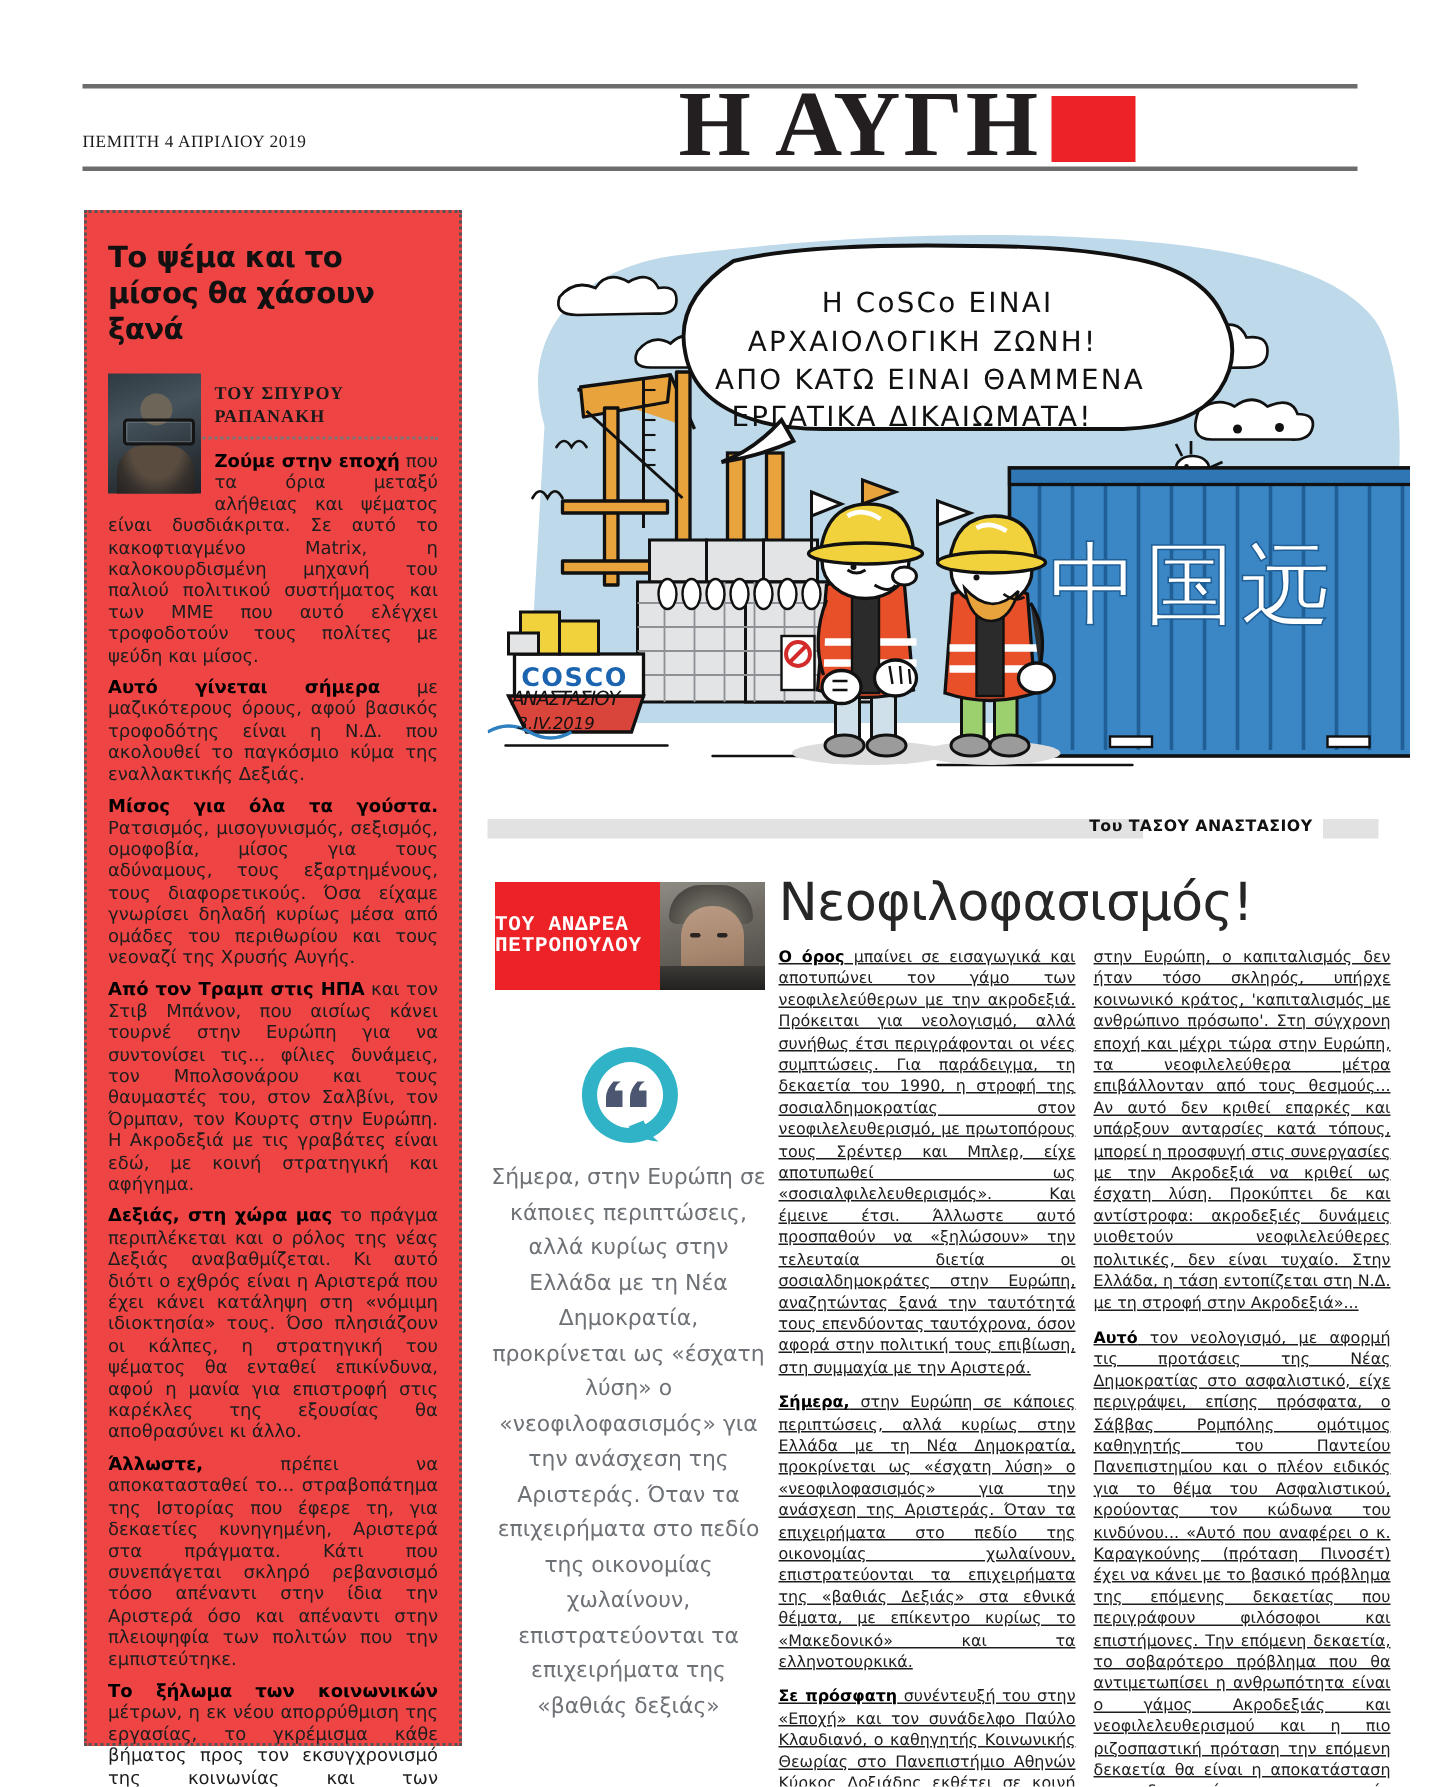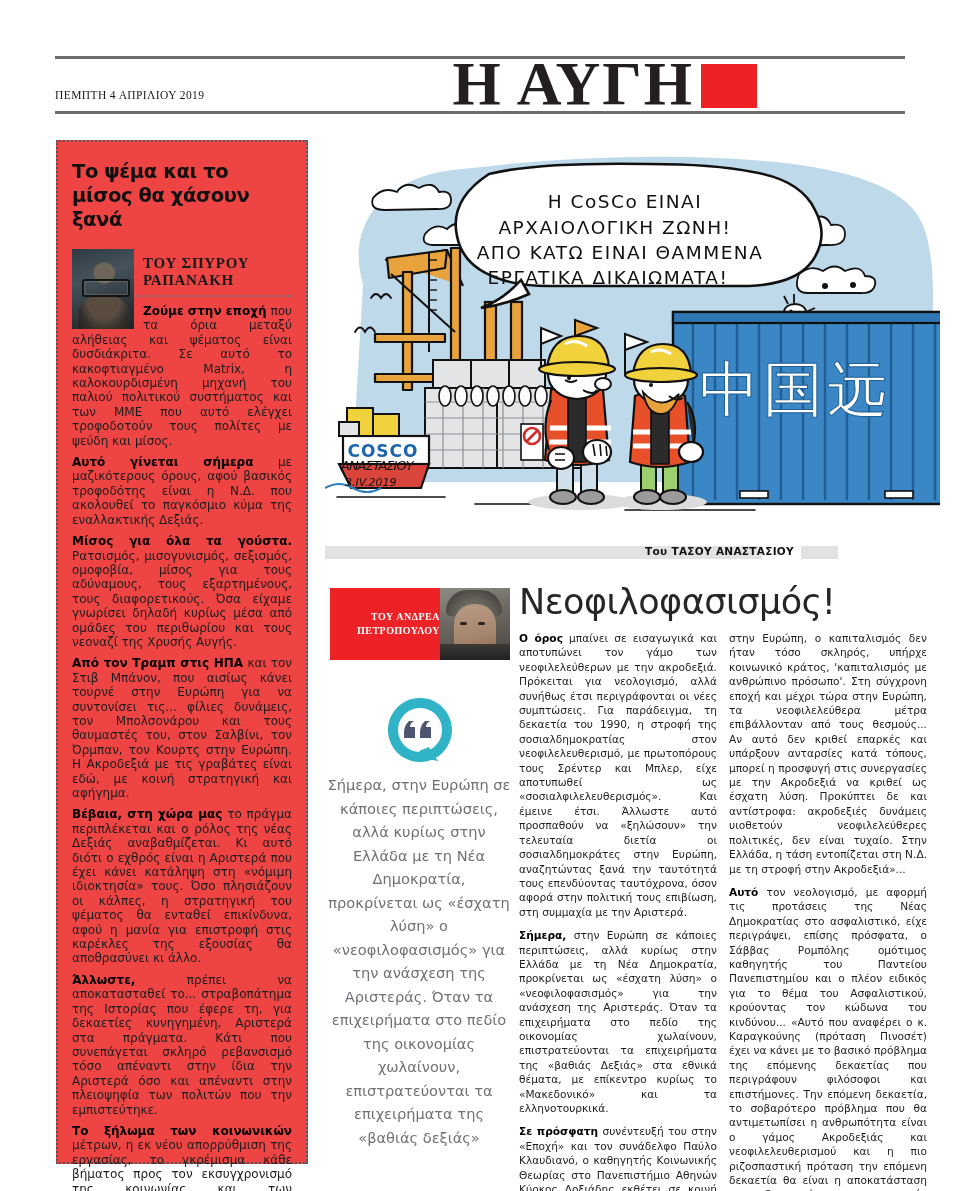--- a/index.html
+++ b/index.html
@@ -55,57 +55,57 @@
     border:2.5px solid #141414;border-radius:3px;
     box-shadow:inset 0 0 0 1px rgba(255,255,255,.15);
   }
   .op-photo:after{
     content:"";position:absolute;left:6px;top:48px;width:52px;height:34px;
     background:radial-gradient(ellipse at 50% 0%, #5a4d40 0 45%, #35302c 70%, #23201e 100%);
     border-radius:18px 18px 0 0;
   }
   .op-author{
     font-family:"Liberation Serif","DejaVu Serif",serif;
-    font-weight:700;font-size:15px;letter-spacing:.7px;color:#1a1a1a;
+    font-weight:700;font-size:12px;letter-spacing:.7px;color:#1a1a1a;
     padding:9px 0 6px 0;border-bottom:2px dotted #777;margin-bottom:7px;
   }
   .op-p{
     font-size:12px;line-height:14.4px;text-align:justify;color:#1d1d1d;
     margin:0 0 7px 0;hyphens:auto;
   }
   .op-p b{font-weight:700;color:#000;}
 
   
   .cartoon{position:absolute;left:325px;top:152px;width:615px;height:378px;overflow:hidden;}
   .cartoon svg{display:block;width:615px;height:378px;}
 
-  .cart-caption-row{position:absolute;left:325px;top:546px;width:513px;height:14px;}
+  .cart-caption-row{position:absolute;left:325px;top:546px;width:594px;height:14px;}
   .cc-bar-left{position:absolute;left:0;top:0;width:437px;height:13px;background:#e2e2e2;}
   .cc-bar-right{position:absolute;right:0;top:0;width:37px;height:13px;background:#e2e2e2;}
   .cc-text{
     position:absolute;right:44px;top:-1px;
     font-size:10.5px;font-weight:700;letter-spacing:.3px;color:#111;white-space:nowrap;
   }
 
   
   .art-title{
     position:absolute;left:519px;top:582px;
     font-size:35px;line-height:40px;font-weight:400;letter-spacing:-.5px;color:#262626;
     white-space:nowrap;
     text-align:right;
   }
 
   .redbox{
     position:absolute;left:330px;top:588px;width:110px;height:72px;background:#ec2227;
     display:flex;align-items:center;justify-content:center;
   }
   .redbox-txt{
-    font-family:Liberation Serif, serif;
-    font-size:10px;line-height:14px;font-weight:700;letter-spacing:.5px;
-    color:#fff;text-align:right;
+    font-family:Liberation Mono, monospace;
+    font-size:14px;line-height:14px;font-weight:700;letter-spacing:.5px;
+    color:#fff;text-align:left;
   }
   .auth-photo{
     position:absolute;left:440px;top:588px;width:70px;height:72px;overflow:hidden;
     background:linear-gradient(165deg,#8f8c86 0%,#6e6a63 40%,#474440 100%);
   }
   .auth-photo .hair{
     position:absolute;left:6px;top:2px;width:56px;height:26px;
     background:radial-gradient(ellipse at 50% 100%, #6a675f 0 40%, #4b4843 75%, #3b3936 100%);
     border-radius:26px 26px 6px 6px;
   }
@@ -129,21 +129,21 @@
 
   .pullquote{
     position:absolute;left:326px;top:773px;width:186px;
     font-size:14.6px;line-height:23.5px;text-align:center;color:#6e7276;font-weight:400;
   }
 
   .col{
     position:absolute;width:198px;
     font-size:10.6px;line-height:14.4px;text-align:justify;color:#1d1d1d;
   }
-  .col p{margin:0 0 9px 0;}
+  .col p{margin:0 0 9px 0;text-decoration:underline;}
   .col p b{font-weight:700;color:#000;}
   #col-mid{left:519px;top:631px;}
   #col-right{left:729px;top:631px;}
 </style>
 </head>
 <body>
 
 <div class="page">
 
   <div class="masthead">
@@ -166,21 +166,21 @@
     <p class="op-p">
       <b>Αυτό γίνεται σήμερα</b><span> με μαζικότερους όρους, αφού βασικός τροφοδότης είναι η Ν.Δ. που ακολουθεί το παγκόσμιο κύμα της εναλλακτικής Δεξιάς.</span>
     </p>
     <p class="op-p">
       <b>Μίσος για όλα τα γούστα.</b><span> Ρατσισμός, μισογυνισμός, σεξισμός, ομοφοβία, μίσος για τους αδύναμους, τους εξαρτημένους, τους διαφορετικούς. Όσα είχαμε γνωρίσει δηλαδή κυρίως μέσα από ομάδες του περιθωρίου και τους νεοναζί της Χρυσής Αυγής.</span>
     </p>
     <p class="op-p">
       <b>Από τον Τραμπ στις ΗΠΑ</b><span> και τον Στιβ Μπάνον, που αισίως κάνει τουρνέ στην Ευρώπη για να συντονίσει τις... φίλιες δυνάμεις, τον Μπολσονάρου και τους θαυμαστές του, στον Σαλβίνι, τον Όρμπαν, τον Κουρτς στην Ευρώπη. Η Ακροδεξιά με τις γραβάτες είναι εδώ, με κοινή στρατηγική και αφήγημα.</span>
     </p>
     <p class="op-p">
-      <b>Βέβαια, στη χώρα μας</b><span> το πράγμα περιπλέκεται και ο ρόλος της νέας Δεξιάς αναβαθμίζεται. Κι αυτό διότι ο εχθρός είναι η Αριστερά που έχει κάνει κατάληψη στη «νόμιμη ιδιοκτησία» τους. Όσο πλησιάζουν οι κάλπες, η στρατηγική του ψέματος θα ενταθεί επικίνδυνα, αφού η μανία για επιστροφή στις καρέκλες της εξουσίας θα αποθρασύνει κι άλλο.</span>
+      <b>Δεξιάς, στη χώρα μας</b><span> το πράγμα περιπλέκεται και ο ρόλος της νέας Δεξιάς αναβαθμίζεται. Κι αυτό διότι ο εχθρός είναι η Αριστερά που έχει κάνει κατάληψη στη «νόμιμη ιδιοκτησία» τους. Όσο πλησιάζουν οι κάλπες, η στρατηγική του ψέματος θα ενταθεί επικίνδυνα, αφού η μανία για επιστροφή στις καρέκλες της εξουσίας θα αποθρασύνει κι άλλο.</span>
     </p>
     <p class="op-p">
       <b>Άλλωστε,</b><span> πρέπει να αποκατασταθεί το... στραβοπάτημα της Ιστορίας που έφερε τη, για δεκαετίες κυνηγημένη, Αριστερά στα πράγματα. Κάτι που συνεπάγεται σκληρό ρεβανσισμό τόσο απέναντι στην ίδια την Αριστερά όσο και απέναντι στην πλειοψηφία των πολιτών που την εμπιστεύτηκε.</span>
     </p>
     <p class="op-p">
       <b>Το ξήλωμα των κοινωνικών</b><span> μέτρων, η εκ νέου απορρύθμιση της εργασίας, το γκρέμισμα κάθε βήματος προς τον εκσυγχρονισμό της κοινωνίας και των δικαιωμάτων, η επιστροφή της λογικής του «Ξένιου Δία», η εθνικιστική αναδίπλωση, η επιστροφή των ανοιχτών υποθέσεων διαπλοκής στα συρτάρια είναι διακηρυγμένες θέσεις που έχουν εκφραστεί με τον έναν ή τον άλλο τρόπο. Αυτό είναι επί της ουσίας το δημοψήφισμα που ζητάει ο Κυριάκος Μητσοτάκης στις 26 Μαΐου.</span>
     </p>
     <p class="op-p">
       <b>Εδώ λοιπόν</b><span> είναι που πρέπει ο ΣΥΡΙΖΑ να παίξει τον ρόλο του ως το μεγαλύτερο κόμμα του αριστερού και προοδευτικού τόξου. Να πείσει την κοινωνική πλειοψηφία, και ειδικά τη νέα γενιά, ότι ο αγώνας που δόθηκε όλα τα προηγούμενα χρόνια μπορεί να αποφέρει καρπούς. Να θωρακίσει τους πολίτες απέναντι στο ψέμα και το μίσος.</span>
     </p>

